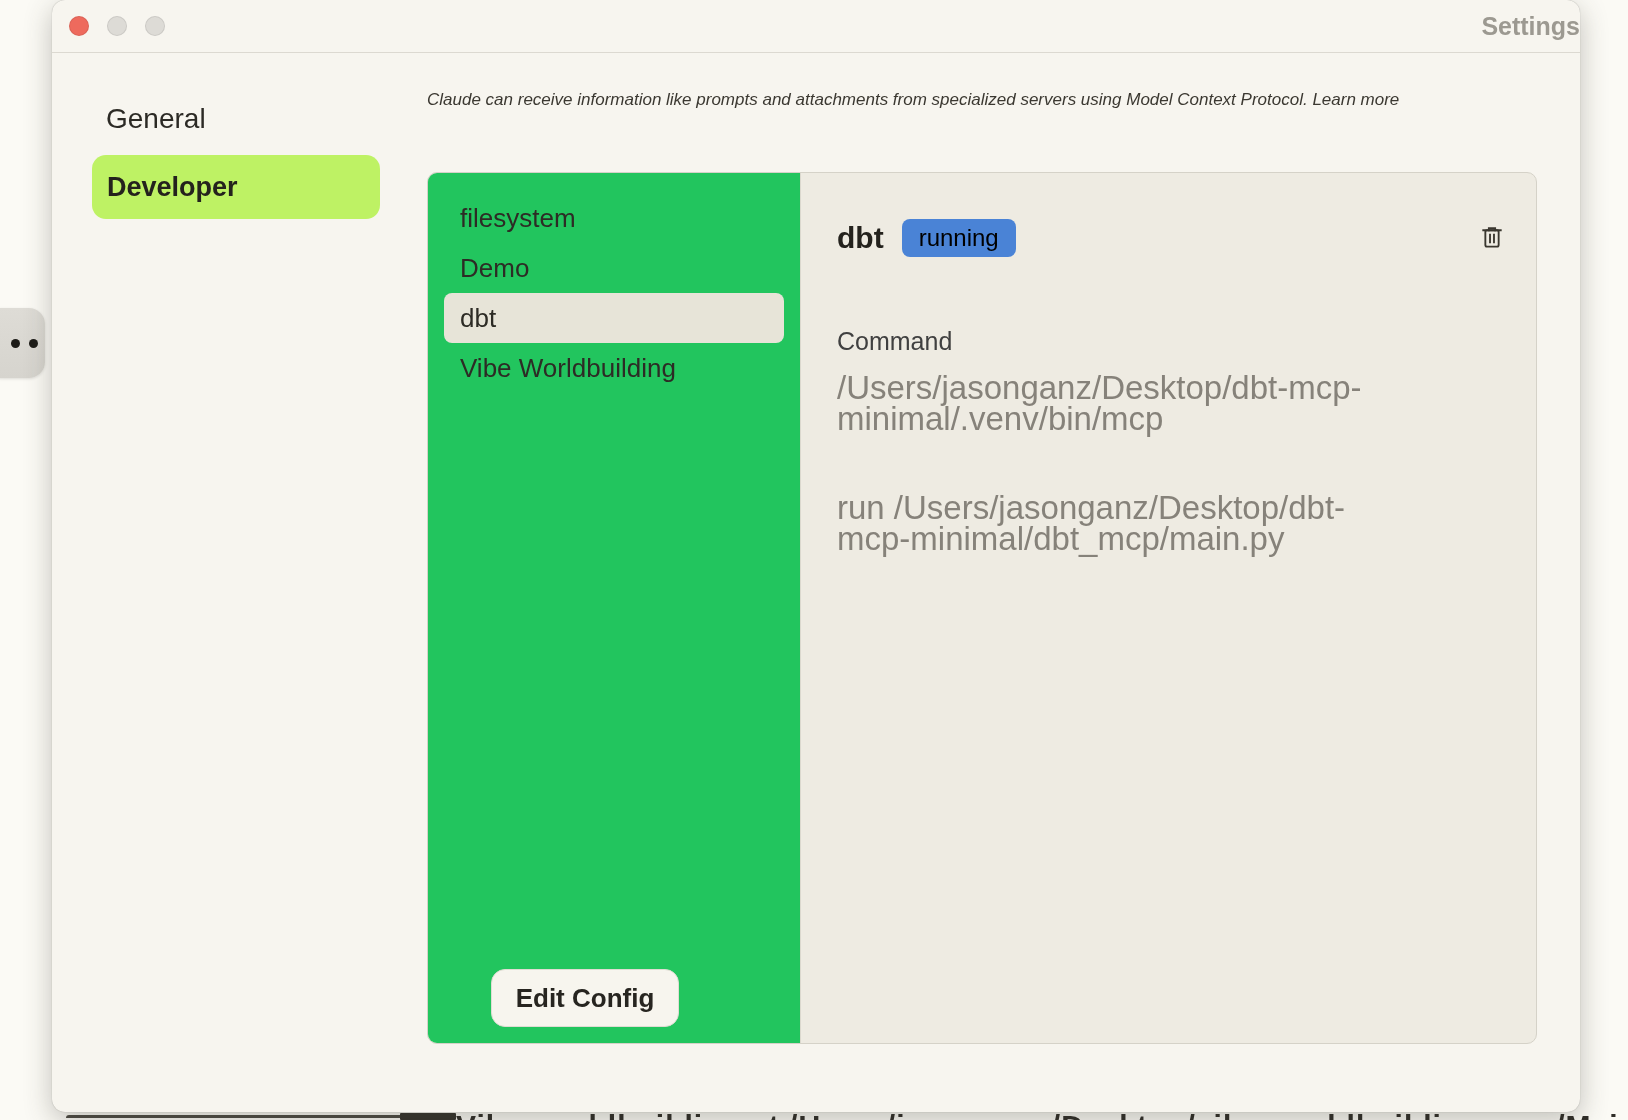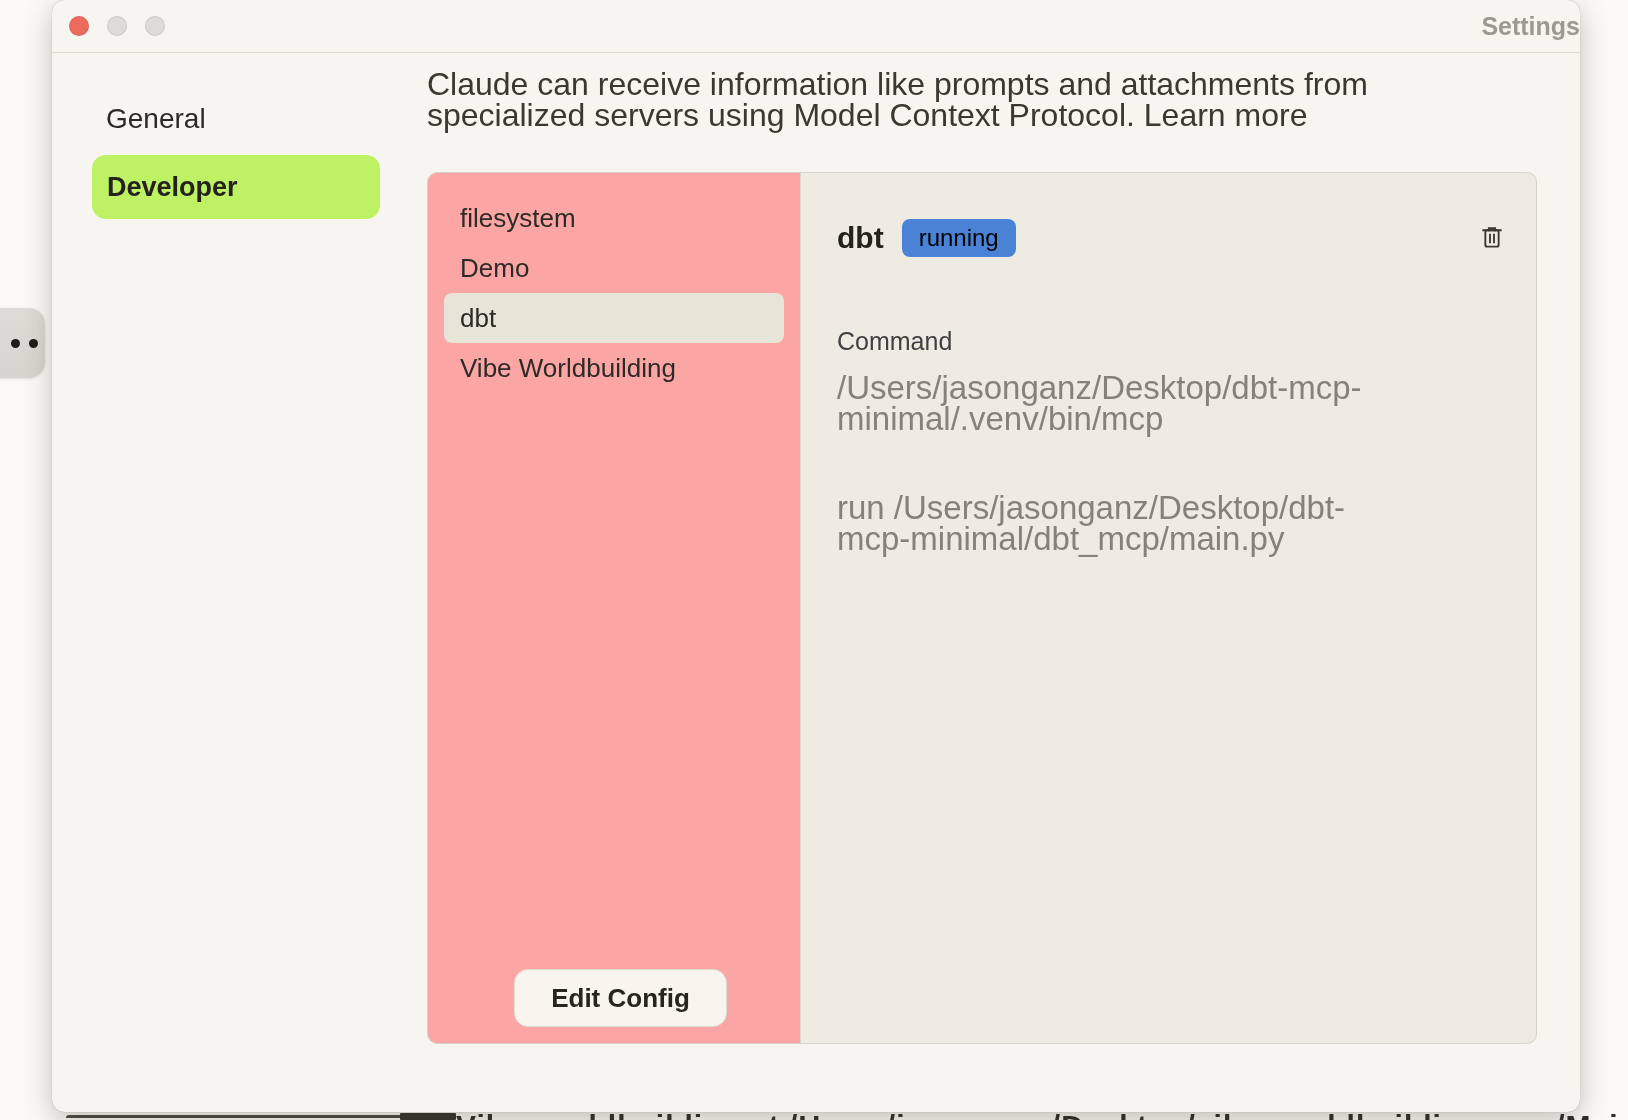--- a/index.html
+++ b/index.html
@@ -63,48 +63,48 @@
   }
   .nav-item-active {
     position:absolute; left:40px; top:155px; width:288px; height:64px;
     background:#bef264; border-radius:14px;
     display:flex; align-items:center; padding-left:15px;
     font-size:27px; font-weight:bold; color:#24221d;
   }
 
   
   .description {
-    position:absolute; left:375px; top:69px; width:1078px;
-    font-size:32px; line-height:31px; color:#3b3831;
+    position:absolute; left:375px; top:84px; width:1078px;
+    font-size:17px; line-height:31px; color:#3b3831;font-style:italic;
   }
   .learn-more { color:#3b3831; cursor:pointer; }
 
   
   .panel {
     position:absolute; left:375px; top:172px; width:1110px; height:872px;
     border:1px solid #d5d2c8; border-radius:10px;
     display:flex; overflow:hidden; background:#eeebe2;
   }
   .list-col {
-    width:373px; background:#fca5a5; border-right:1px solid #dbd8ce;
+    width:373px; background:#22c55e; border-right:1px solid #dbd8ce;
     position:relative; padding-top:20px; flex-shrink:0;
   }
   .srv-item {
     height:50px; display:flex; align-items:center;
     padding-left:32px; font-size:26px; color:#2d2b25; cursor:pointer;
   }
   .srv-item.active {
     margin:0 16px; padding-left:16px; border-radius:8px; background:#e7e4d8;
   }
   .edit-config {
-    position:absolute; left:63px; bottom:16px; width:213px; height:58px;
+    position:absolute; left:63px; bottom:16px; width:188px; height:58px;
     background:#f7f5ee; border:1px solid #e0ddd3; border-radius:14px;
     font-size:26px; font-weight:bold; color:#272520;
     font-family:inherit; cursor:pointer;
-    display:flex; align-items:center; justify-content:center;margin-left:23px;
+    display:flex; align-items:center; justify-content:center;
   }
   .detail-col { flex:1; position:relative; padding:46px 30px 0 36px; }
   .detail-header { display:flex; align-items:center; gap:18px; margin-bottom:70px; }
   .srv-name { font-size:30px; font-weight:bold; color:#24221d; }
   .status-badge {
     background:#4a83d6; color:#000000; font-size:24px;
     padding:5px 17px; border-radius:8px;
   }
   .trash-btn {
     position:absolute; top:50px; right:30px; width:28px; height:28px;

